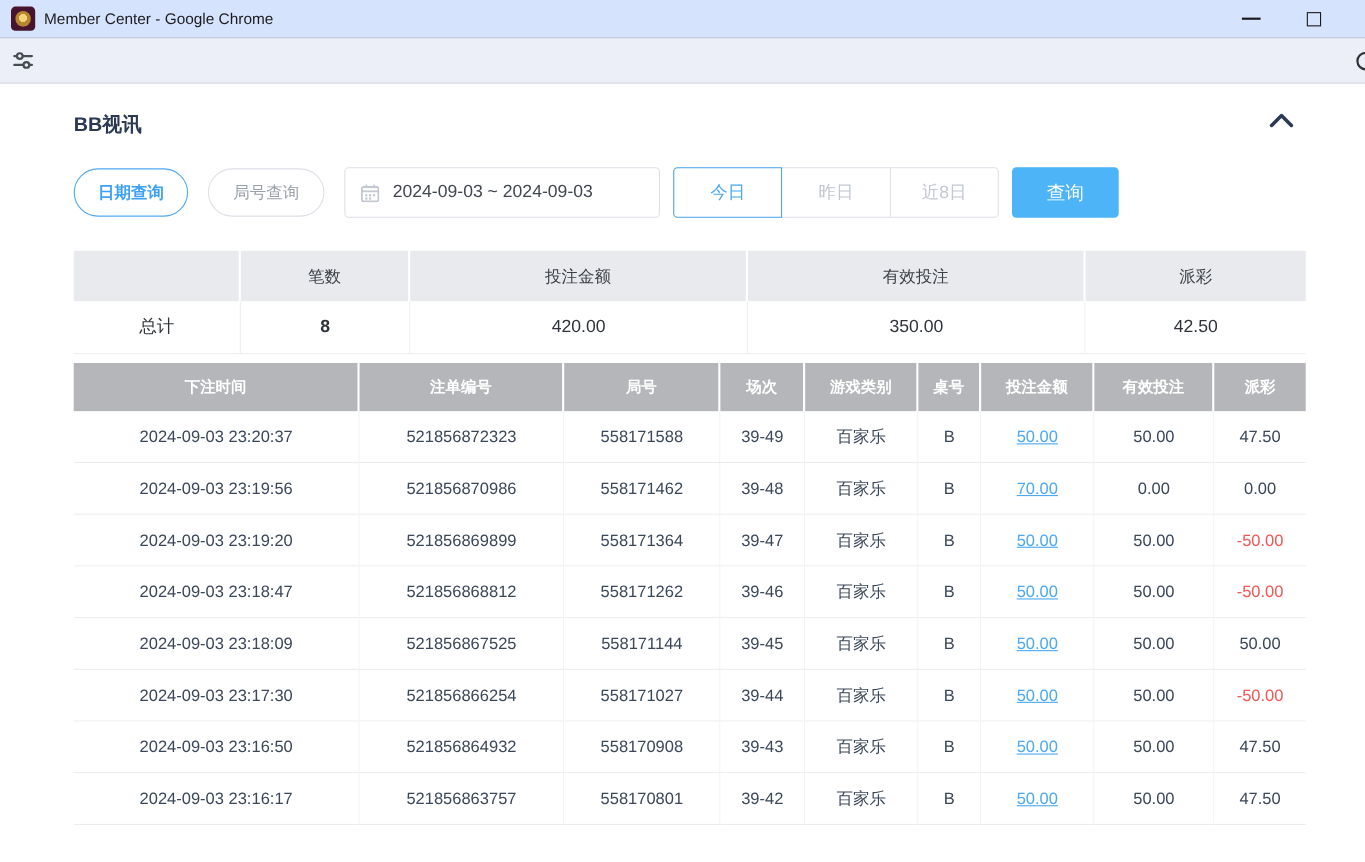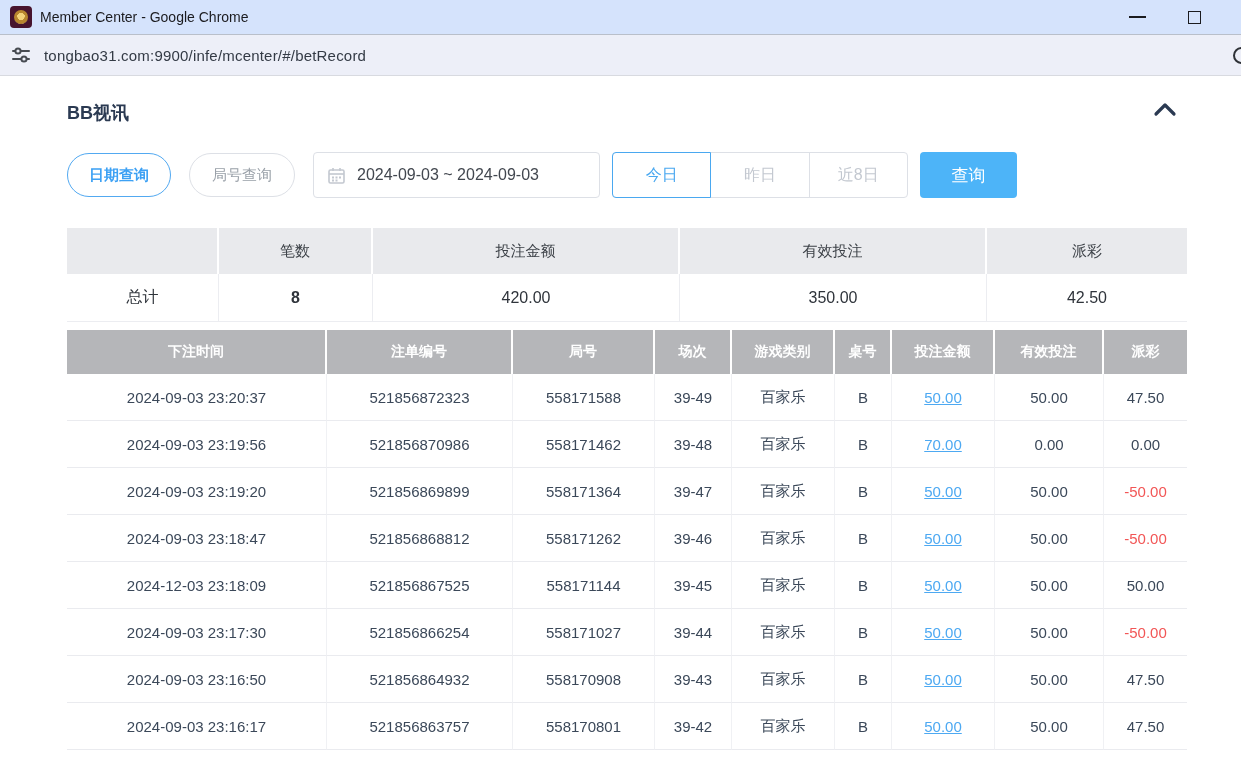--- a/index.html
+++ b/index.html
@@ -94,21 +94,20 @@
 
 <div class="addressbar">
   <svg class="tune-icon" viewBox="0 0 22 22">
     <g stroke="#474b52" stroke-width="2" fill="#edeff8" stroke-linecap="round">
       <line x1="3" y1="7" x2="19" y2="7"></line>
       <circle cx="8" cy="7" r="2.6"></circle>
       <line x1="3" y1="15" x2="19" y2="15"></line>
       <circle cx="14" cy="15" r="2.6"></circle>
     </g>
   </svg>
-  <span class="url-text">tongbao31.com:9900/infe/mcenter/#/betRecord</span>
   <div class="account-icon"></div>
 </div>
 
 <div class="content">
 
   <div class="page-head">
     <span class="page-title">BB视讯</span>
     <svg class="collapse-btn" viewBox="0 0 24 18">
       <polyline points="3,13 12,4 21,13" fill="none" stroke="#2b3a52" stroke-width="3.2" stroke-linecap="round" stroke-linejoin="round"></polyline>
     </svg>
@@ -234,21 +233,21 @@
           <td>521856868812</td>
           <td>558171262</td>
           <td>39-46</td>
           <td>百家乐</td>
           <td>B</td>
           <td><a class="amount-link">50.00</a></td>
           <td>50.00</td>
           <td class="neg">-50.00</td>
         </tr>
         <tr>
-          <td>2024-12-03 23:18:09</td>
+          <td>2024-09-03 23:18:09</td>
           <td>521856867525</td>
           <td>558171144</td>
           <td>39-45</td>
           <td>百家乐</td>
           <td>B</td>
           <td><a class="amount-link">50.00</a></td>
           <td>50.00</td>
           <td>50.00</td>
         </tr>
         <tr>

